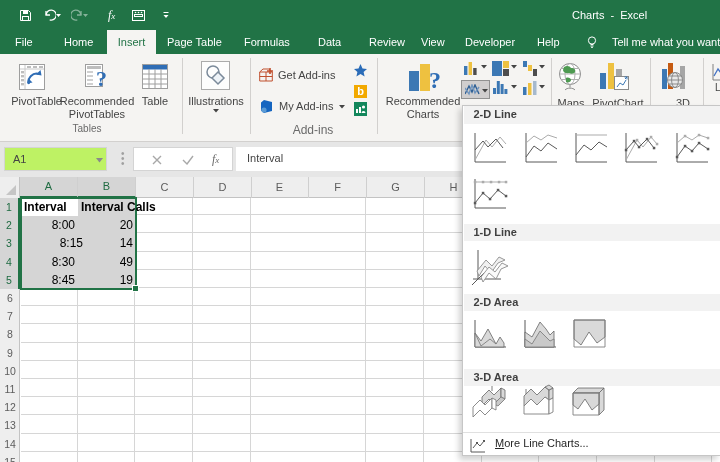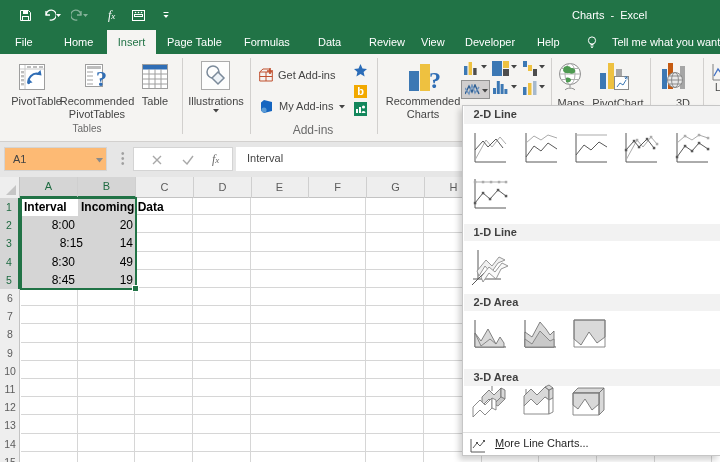--- a/index.html
+++ b/index.html
@@ -255,21 +255,21 @@
   <div class="a" style="left:205px;top:43px;width:30px;text-align:right;color:#444;height:8px;overflow:hidden">3D</div>
   <div class="a" style="left:248px;top:4px;width:1px;height:47px;background:#d2d0ce"></div>
   <svg class="a" style="left:256px;top:8px" width="12" height="30" viewBox="0 0 12 30">
       <path d="M2 2 v16 M2 18 h10" stroke="#808080" fill="none"></path>
       <path d="M3 14 l4 -7 3 4 2 -4" fill="none" stroke="#4472c4" stroke-width="1.3"></path>
       <text x="4" y="29" font-size="10" fill="#444">L</text>
     </svg>
 </div>
 
 <div class="a" style="left:0;top:142px;width:720px;height:35px;background:#e6e6e6">
-  <div class="a" style="left:4px;top:5px;width:103px;height:24px;background:#fdba74;border:1px solid #d4d4d4">
+  <div class="a" style="left:4px;top:5px;width:103px;height:24px;background:#bef264;border:1px solid #d4d4d4">
     <div class="a" style="left:8px;top:5px;color:#444">A1</div>
     <svg class="a" style="left:91px;top:10px" width="7" height="5" viewBox="0 0 7 5">
         <path d="M0 0 h7 l-3.5 4.5z" fill="#8a8a8a"></path>
       </svg>
   </div>
   <div class="a" style="left:121px;top:9px;color:#a0a0a0;font-size:10px;letter-spacing:0;line-height:5px">•<br>•<br>•</div>
   <div class="a" style="left:133px;top:5px;width:100px;height:24px;background:#fff;border:1px solid #d4d4d4">
     <svg class="a" style="left:18px;top:7px" width="10" height="10" viewBox="0 0 10 10">
         <path d="M1 1 l8 8 M9 1 l-8 8" stroke="#a8a8a8" stroke-width="1.4"></path>
       </svg>
@@ -323,21 +323,21 @@
   <div class="a rh" style="top:148.4px">8</div>
   <div class="a rh" style="top:166.6px">9</div>
   <div class="a rh" style="top:184.8px">10</div>
   <div class="a rh" style="top:203px">11</div>
   <div class="a rh" style="top:221.2px">12</div>
   <div class="a rh" style="top:239.4px">13</div>
   <div class="a rh" style="top:257.6px">14</div>
   <div class="a rh" style="top:275.8px">15</div>
 
   <div class="a cell b" style="left:24px;top:21px;text-align:left;width:100px">Interval</div>
-  <div class="a cell b" style="left:81px;top:21px;text-align:left;width:120px">Incoming Data</div>
+  <div class="a cell b" style="left:81px;top:21px;text-align:left;width:120px">Interval Calls</div>
   <div class="a cell" style="left:20px;top:39.2px;width:55px">8:00</div>
   <div class="a cell" style="left:28px;top:57.4px;width:55px">8:15</div>
   <div class="a cell" style="left:20px;top:75.6px;width:55px">8:30</div>
   <div class="a cell" style="left:20px;top:93.8px;width:55px">8:45</div>
   <div class="a cell" style="left:78px;top:39.2px;width:55px">20</div>
   <div class="a cell" style="left:78px;top:57.4px;width:55px">14</div>
   <div class="a cell" style="left:78px;top:75.6px;width:55px">49</div>
   <div class="a cell" style="left:78px;top:93.8px;width:55px">19</div>
 </div>
 

